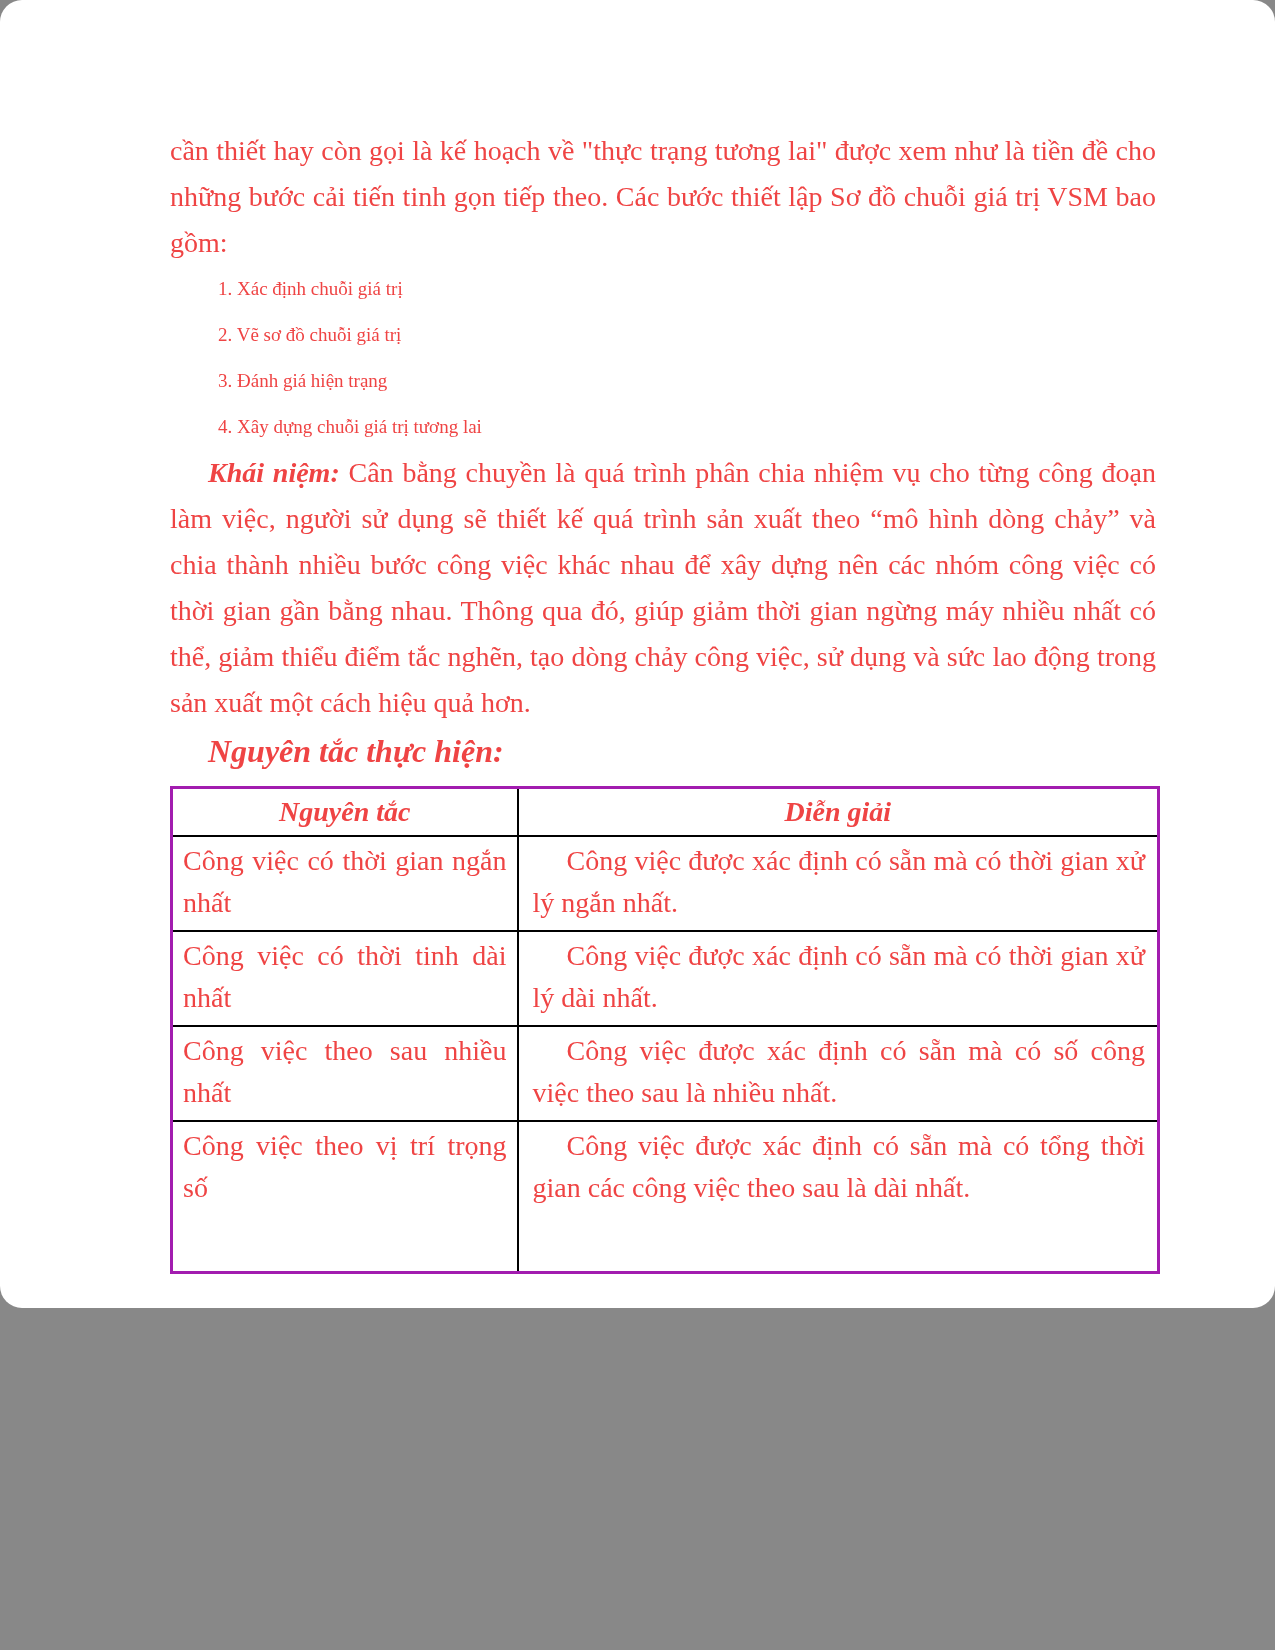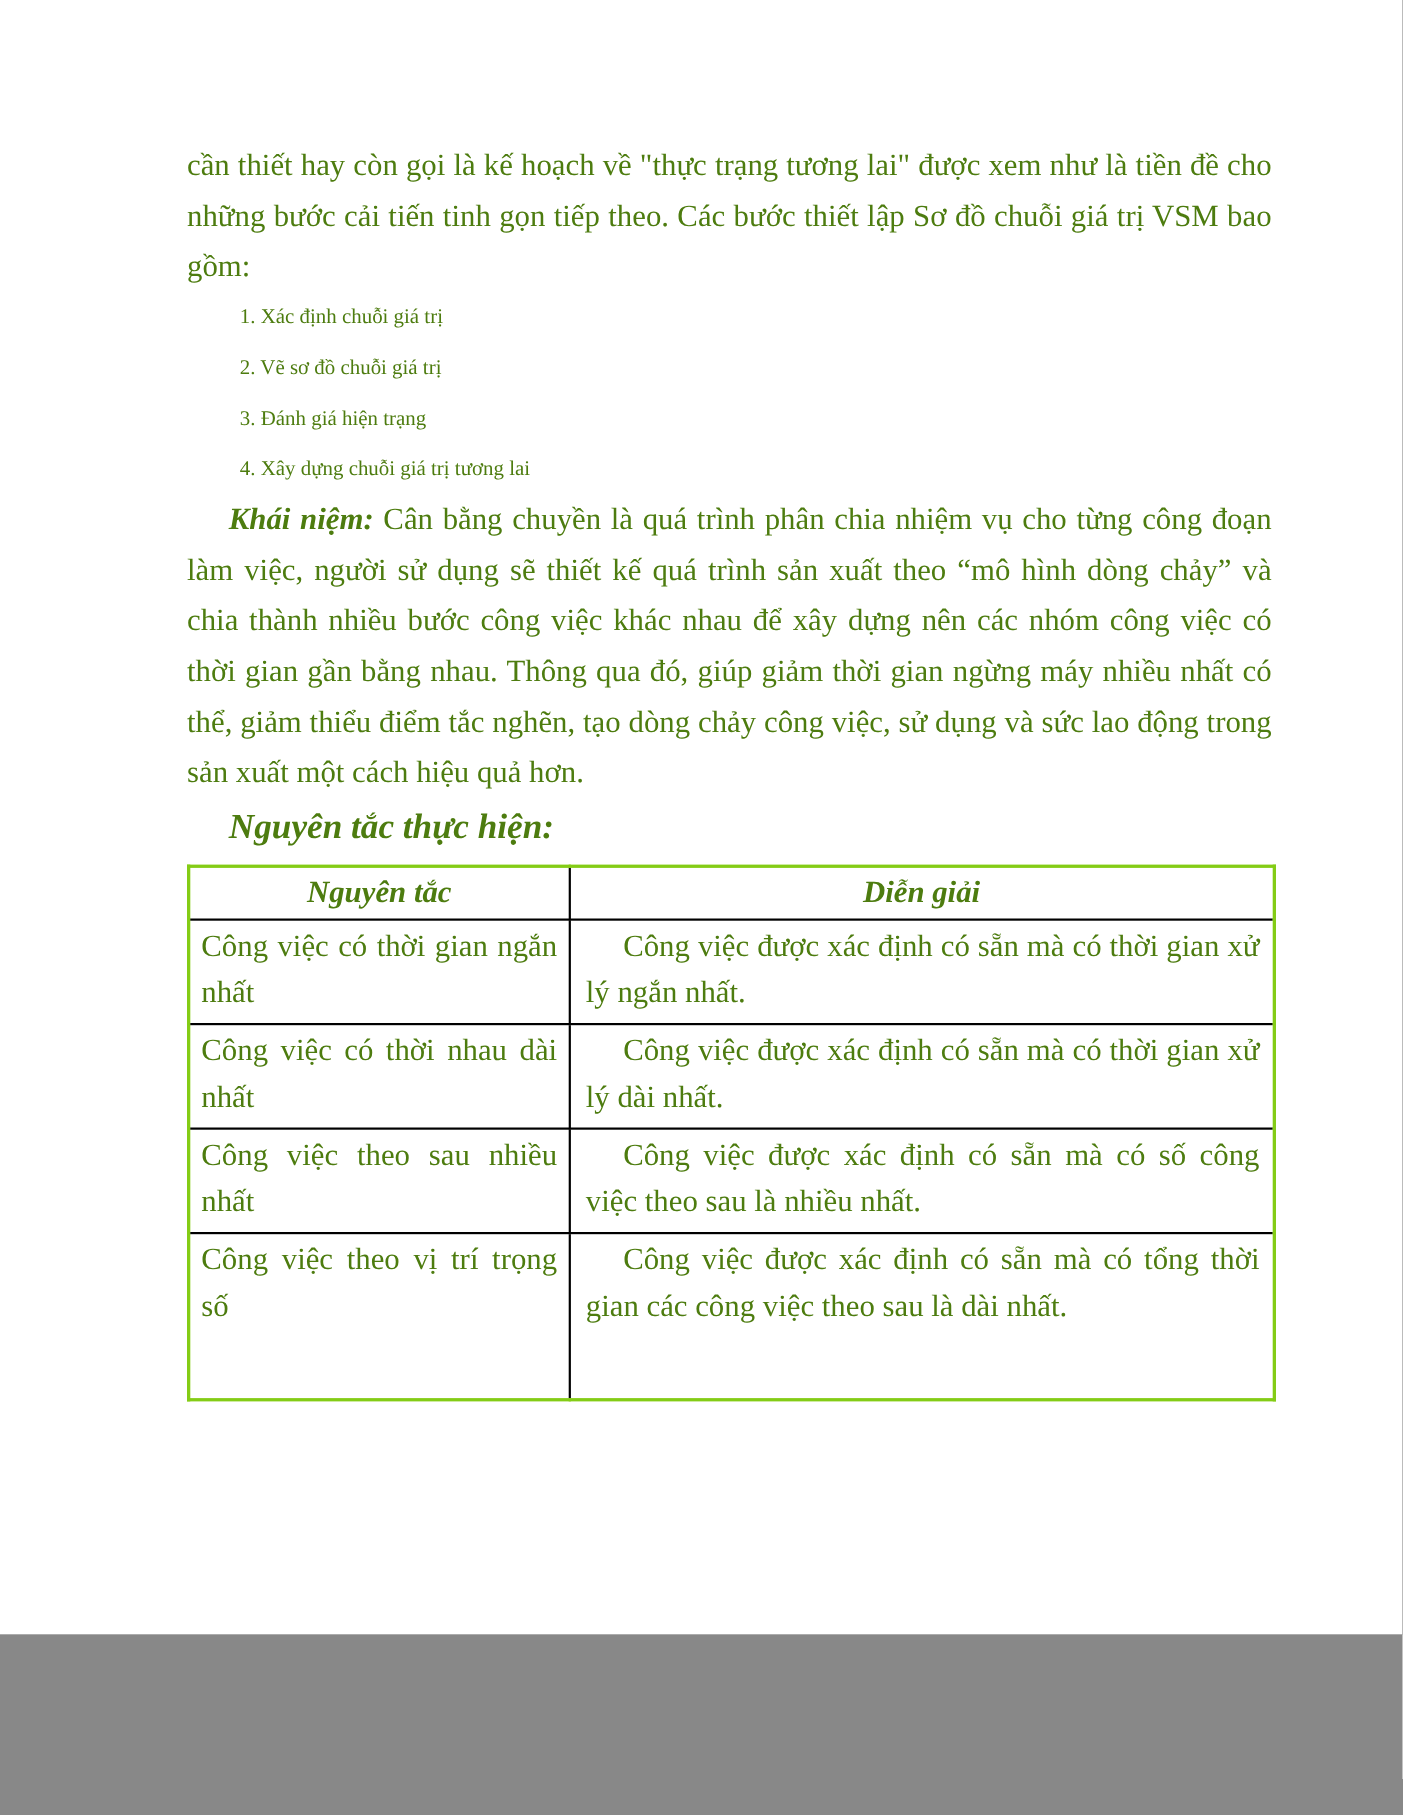--- a/index.html
+++ b/index.html
@@ -1,24 +1,25 @@
 <!DOCTYPE html>
 <html lang="vi"><head>
 <meta charset="utf-8">
 <style>
   html, body { margin: 0; padding: 0; background: #888; }
   .page {
     position: relative;
     width: 1275px;
-    height: 1486px;
+    height: 1308px;
     margin: 0 auto;
     background: #ffffff;
-    color: #4d7c0f;
+    color: #ef4444;
     font-family: "Liberation Serif", "DejaVu Serif", serif;
     overflow: hidden;
+    border-radius: 22px;
   }
   .content {
     position: absolute;
     left: 170px;
     top: 128px;
     width: 986px;
   }
   .para {
     font-size: 28px;
     line-height: 46px;
@@ -46,21 +47,21 @@
     font-style: italic;
     line-height: 46px;
     margin: 2px 0 0 0;
     text-indent: 38px;
   }
   table.rules {
     border-collapse: collapse;
     table-layout: fixed;
     width: 987px;
     margin-top: 12px;
-    border: 3px solid #84cc16;
+    border: 3px solid #a21caf;
   }
   table.rules th, table.rules td {
     border: 2px solid #000;
     font-size: 28px;
     vertical-align: top;
     overflow: hidden;
   }
   table.rules th {
     font-weight: bold;
     font-style: italic;
@@ -121,21 +122,21 @@
       <tbody>
           <tr>
         <th>Nguyên tắc</th>
         <th>Diễn giải</th>
       </tr>
       <tr>
         <td class="principle-cell">Công việc có thời gian ngắn nhất</td>
         <td class="explanation-cell">Công việc được xác định có sẵn mà có thời gian xử lý ngắn nhất.</td>
       </tr>
       <tr>
-        <td class="principle-cell">Công việc có thời nhau dài nhất</td>
+        <td class="principle-cell">Công việc có thời tinh dài nhất</td>
         <td class="explanation-cell">Công việc được xác định có sẵn mà có thời gian xử lý dài nhất.</td>
       </tr>
       <tr>
         <td class="principle-cell">Công việc theo sau nhiều nhất</td>
         <td class="explanation-cell">Công việc được xác định có sẵn mà có số công việc theo sau là nhiều nhất.</td>
       </tr>
       <tr class="last">
         <td class="principle-cell">Công việc theo vị trí trọng số</td>
         <td class="explanation-cell">Công việc được xác định có sẵn mà có tổng thời gian các công việc theo sau là dài nhất.</td>
       </tr>

